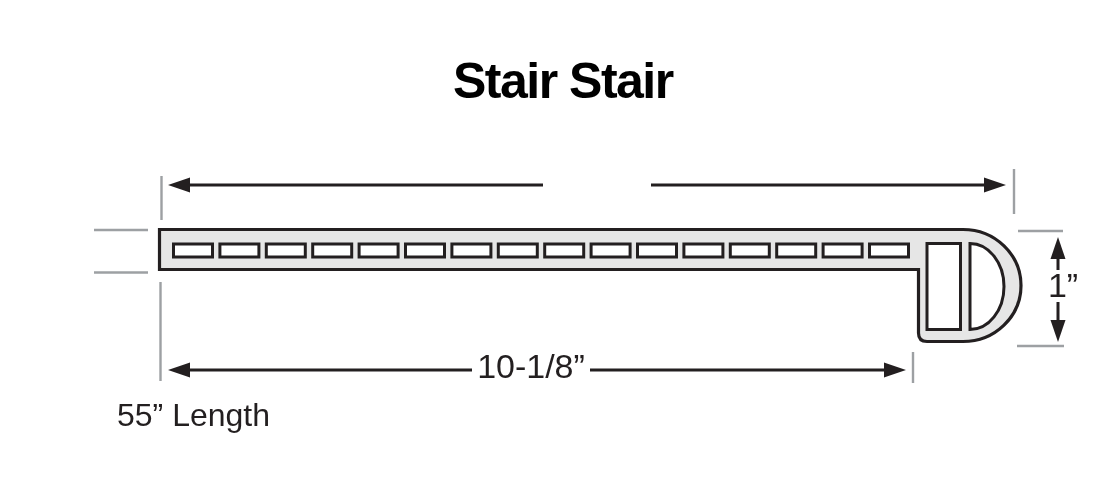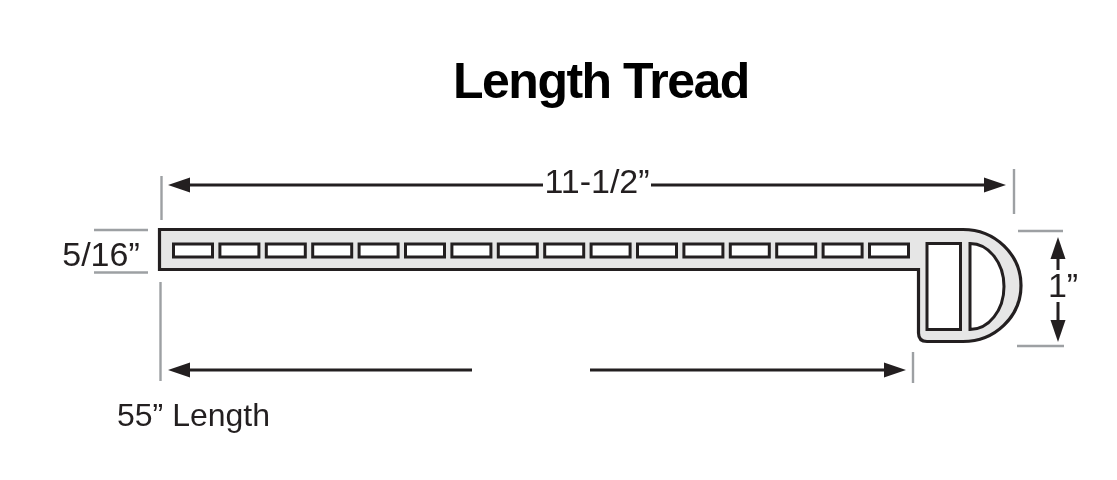--- a/index.html
+++ b/index.html
@@ -76,21 +76,21 @@
   .lbl-left    { left:  31px; top: 236px; width: 140px; }
   .lbl-right   { left: 1023px; top: 267px; width: 80px; }
   .lbl-bottom  { left: 461px; top: 348px; width: 140px; }
   .lbl-length  { left: 117px; top: 398px; width: auto; text-align: left; font-size: 32px; }
 </style>
 </head>
 <body>
 
 <div class="canvas">
 
-  <h1 class="title">Length Tread</h1>
+  <h1 class="title">Stair Stair</h1>
 
   <svg class="art" viewBox="0 0 1117 480" xmlns="http://www.w3.org/2000/svg">
 
     <path class="profile-shape" d="M 159.5 229.5
              L 963 229.5
              A 58 56 0 0 1 1021 285.5
              A 58 56 0 0 1 963 341.5
              L 927 341.5
              Q 918.5 341.5 918.5 333
              L 918.5 269.5
@@ -145,18 +145,17 @@
     </g>
 
     <g>
       <line class="dim-line" x1="1058" y1="255" x2="1058" y2="270"></line>
       <line class="dim-line" x1="1058" y1="302" x2="1058" y2="322"></line>
       <polygon class="dim-head" points="1058,237 1050.5,259 1065.5,259"></polygon>
       <polygon class="dim-head" points="1058,342 1050.5,320 1065.5,320"></polygon>
     </g>
   </svg>
 
-  <div class="lbl lbl-top">11-1/2”</div>
-  <div class="lbl lbl-left">5/16”</div>
   <div class="lbl lbl-right">1”</div>
+  <div class="lbl lbl-bottom">10-1/8”</div>
   <div class="lbl lbl-length">55” Length</div>
 
 </div>
 
 </body></html>

